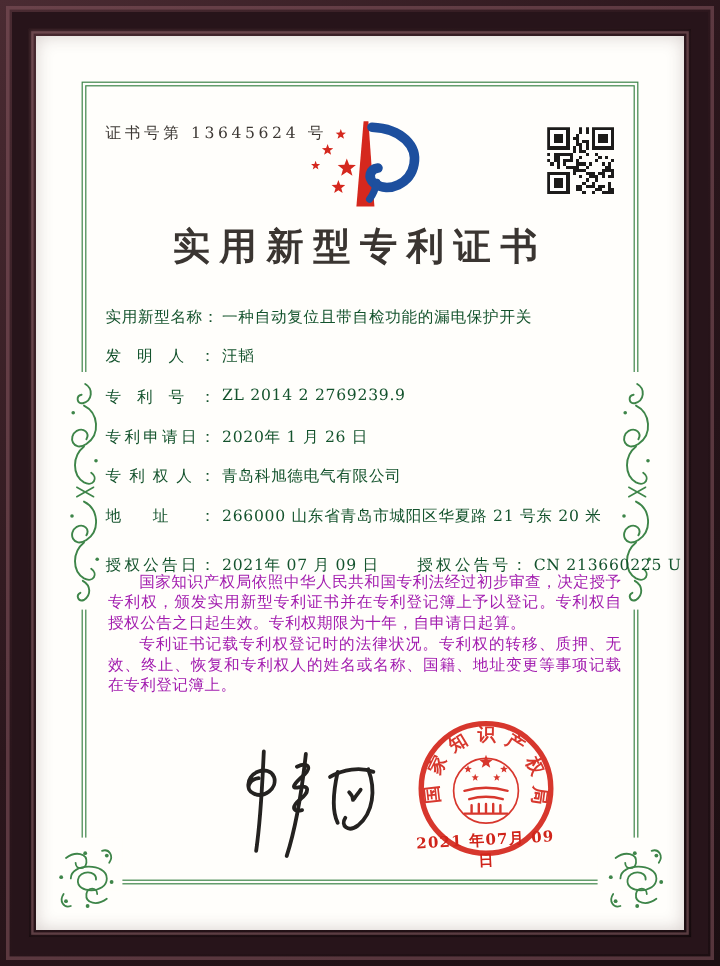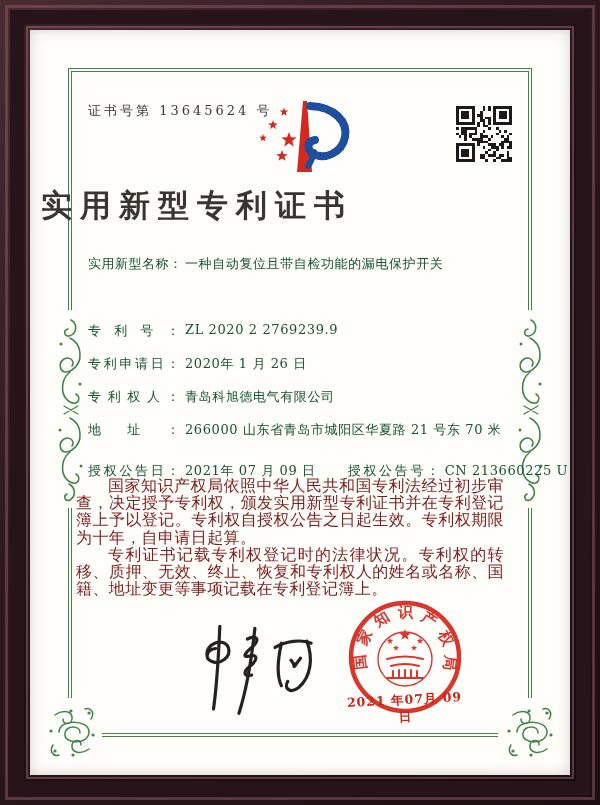--- a/index.html
+++ b/index.html
@@ -15,28 +15,28 @@
   
   .paper{position:absolute;inset:30px;background:#fffefb;box-shadow:inset 0 0 14px rgba(70,35,40,.22);}
   .gborder{position:absolute;left:38px;top:38px;width:456px;height:661px;border:4px double #3e8549;}
   .patch{position:absolute;background:#fffefb;}
   .orn{position:absolute;}
 
   
   .cert-no{position:absolute;left:58px;top:72px;font-size:13px;letter-spacing:3px;color:#3d3834;}
   .logo{position:absolute;left:220px;top:68px;width:102px;height:82px;}
   .qr{position:absolute;left:426px;top:76px;width:56px;height:56px;}
-  .title{position:absolute;left:0;top:155px;width:100%;text-align:left;font-size:31px;font-weight:600;letter-spacing:8px;color:#3a3531;padding-left:11px;}
+  .title{position:absolute;left:0;top:155px;width:100%;text-align:center;font-size:31px;font-weight:600;letter-spacing:8px;color:#3a3531;}
 
   .row{position:absolute;left:58px;right:40px;font-size:13px;color:#14532d;white-space:nowrap;}
   .lbl{display:inline-block;width:92px;text-align:justify;text-align-last:justify;letter-spacing:.5px;vertical-align:top;}
   .val{margin-left:5px;letter-spacing:.6px;}
   .pair2{margin-left:32px;}
 
-  .body-text{position:absolute;left:46px;top:447px;width:428px;font-size:16px;line-height:17.2px;color:#7f1d1d;text-align:justify;letter-spacing:.4px;}
+  .body-text{position:absolute;left:60px;top:447px;width:428px;font-size:13px;line-height:17.2px;color:#a21caf;text-align:justify;letter-spacing:.4px;}
   .body-text p{margin:0;text-indent:2em;}
 
   .signer{position:absolute;left:60px;top:615px;font-family:"DejaVu Sans","Liberation Sans",sans-serif;font-size:14.5px;color:#2f2c2a;letter-spacing:2px;line-height:27px;}
   .signature{position:absolute;left:158px;top:585px;width:138px;height:118px;}
 
   .seal{position:absolute;left:315px;top:567px;width:120px;height:120px;opacity:.93;}
   .seal-date{position:absolute;left:313px;top:662px;width:124px;text-align:center;font-size:12.5px;font-weight:600;color:#d0241a;letter-spacing:1px;transform:rotate(-3deg);}
 </style>
 </head>
 <body>
@@ -255,31 +255,34 @@
           <rect x="1" y="15" width="5" height="5" fill="#fff"></rect>
           <rect x="2" y="16" width="3" height="3" fill="#1c1b1a"></rect>
         </g>
       </svg>
 
     <div class="title">实用新型专利证书</div>
 
     <div class="row" style="top:225px;">
       <span class="lbl">实用新型名称：</span><span class="val">一种自动复位且带自检功能的漏电保护开关</span>
     </div>
+    <div class="row" style="top:258px;">
+      <span class="lbl">发明人：</span><span class="val">汪韬</span>
+    </div>
     <div class="row" style="top:292px;">
-      <span class="lbl">专利号：</span><span class="val">ZL 2020 2 2769239.9</span>
+      <span class="lbl">专利号：</span><span class="val">ZL 2014 2 2769239.9</span>
     </div>
     <div class="row" style="top:325px;">
       <span class="lbl">专利申请日：</span><span class="val">2020年 1 月 26 日</span>
     </div>
     <div class="row" style="top:358px;">
       <span class="lbl">专利权人：</span><span class="val">青岛科旭德电气有限公司</span>
     </div>
     <div class="row" style="top:391px;">
-      <span class="lbl">地址：</span><span class="val">266000 山东省青岛市城阳区华夏路 21 号东 70 米</span>
+      <span class="lbl">地址：</span><span class="val">266000 山东省青岛市城阳区华夏路 21 号东 20 米</span>
     </div>
     <div class="row" style="top:432px;">
       <span class="lbl">授权公告日：</span><span class="val">2021年 07 月 09 日</span><span class="pair2"><span class="lbl">授权公告号：</span><span class="val">CN 213660225 U</span></span>
     </div>
 
     <div class="body-text">
       <p>国家知识产权局依照中华人民共和国专利法经过初步审查，决定授予专利权，颁发实用新型专利证书并在专利登记簿上予以登记。专利权自授权公告之日起生效。专利权期限为十年，自申请日起算。</p>
       <p>专利证书记载专利权登记时的法律状况。专利权的转移、质押、无效、终止、恢复和专利权人的姓名或名称、国籍、地址变更等事项记载在专利登记簿上。</p>
     </div>
 

